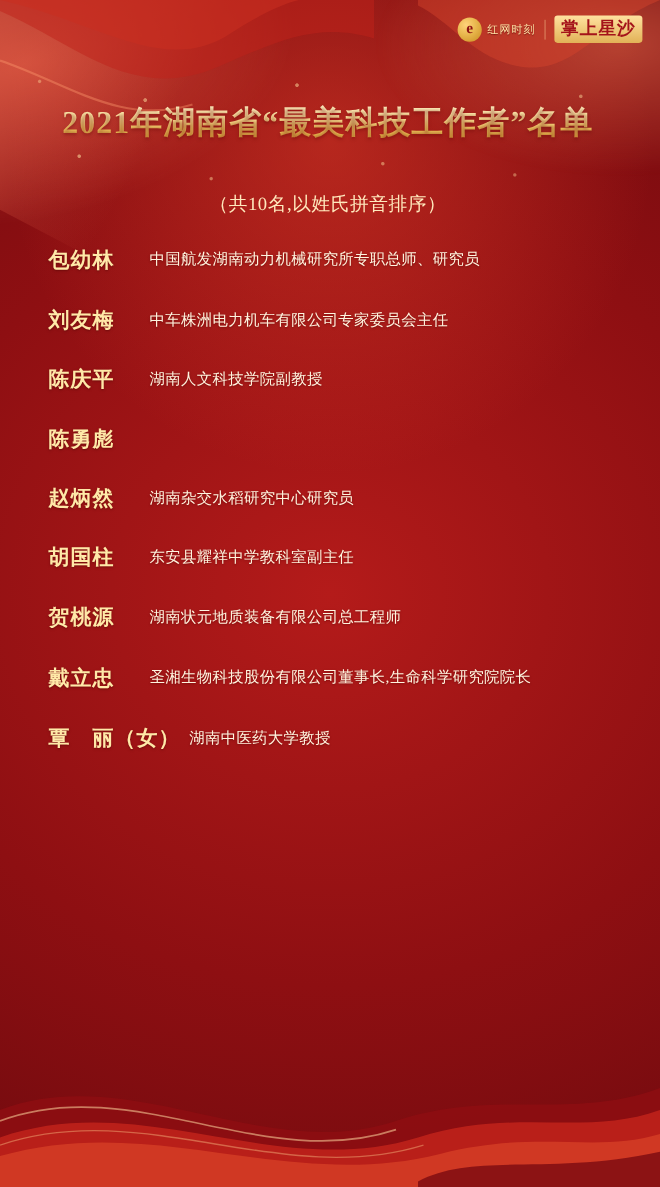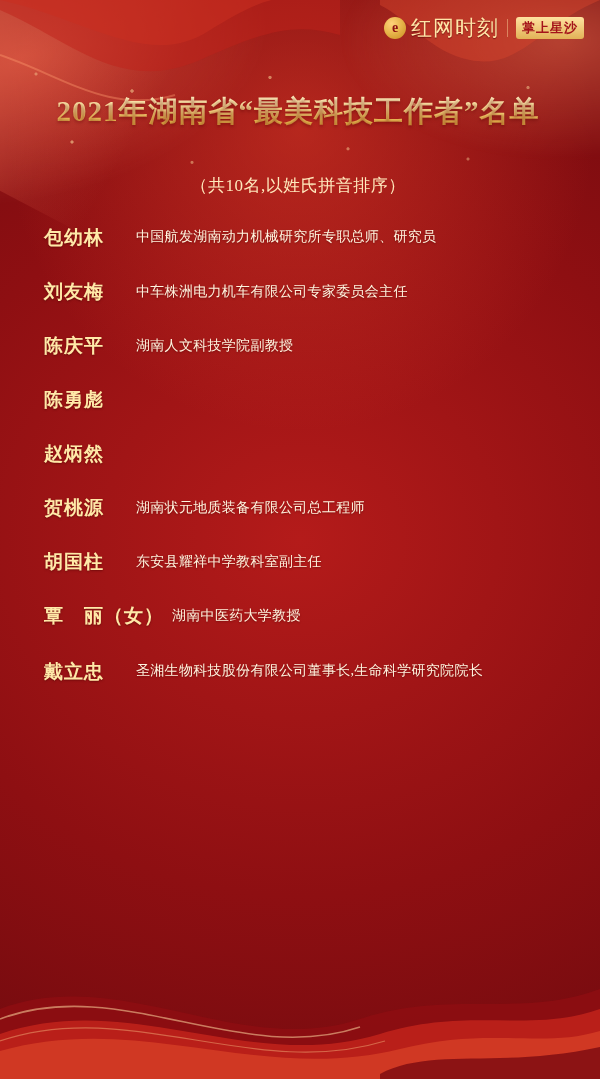--- a/index.html
+++ b/index.html
@@ -77,33 +77,33 @@
     border-radius: 50%;
     background: radial-gradient(circle at 35% 30%, #ffd27a, #e8b64c 45%, #c98c1f 100%);
     color: #8e1212;
     font-size: 14px;
     font-weight: bold;
     display: flex; align-items: center; justify-content: center;
     font-family: "Liberation Serif", serif;
   }
   .logo-text-cn {
     color: #ffe6a8;
-    font-size: 21px;
+    font-size: 10px;
     letter-spacing: 1px;
     font-family: "Liberation Serif", serif;
     text-shadow: 0 1px 1px rgba(80,0,0,0.6);
   }
   .logo-sep {
     width: 1px; height: 18px;
     background: rgba(255,220,160,0.45);
   }
   .logo-badge {
     background: linear-gradient(180deg, #ffe2a0, #e2b257);
     color: #a4131a;
-    font-size: 13px;
+    font-size: 16px;
     font-weight: bold;
     padding: 2px 6px;
     border-radius: 3px;
     letter-spacing: 1px;
     font-family: "Liberation Serif", serif;
   }
 
   
   .title-wrap {
     position: absolute;
@@ -230,32 +230,33 @@
     </div>
     <div class="entry">
       <span class="name">陈庆平</span>
       <span class="role">湖南人文科技学院副教授</span>
     </div>
     <div class="entry">
       <span class="name">陈勇彪</span>
     </div>
     <div class="entry">
       <span class="name">赵炳然</span>
+      <span class="role">湖南杂交水稻研究中心研究员</span>
+    </div>
+    <div class="entry">
+      <span class="name">胡国柱</span>
+      <span class="role">东安县耀祥中学教科室副主任</span>
     </div>
     <div class="entry">
       <span class="name">贺桃源</span>
       <span class="role">湖南状元地质装备有限公司总工程师</span>
-    </div>
-    <div class="entry">
-      <span class="name">胡国柱</span>
-      <span class="role">东安县耀祥中学教科室副主任</span>
-    </div>
-    <div class="entry">
-      <span class="name" style="width:128px;">覃　丽（女）</span>
-      <span class="role">湖南中医药大学教授</span>
     </div>
     <div class="entry two-line">
       <span class="name">戴立忠</span>
       <span class="role">圣湘生物科技股份有限公司董事长,生命科学研究院院长</span>
     </div>
+    <div class="entry">
+      <span class="name" style="width:128px;">覃　丽（女）</span>
+      <span class="role">湖南中医药大学教授</span>
+    </div>
   </div>
 
 </div>
 
 </body></html>

